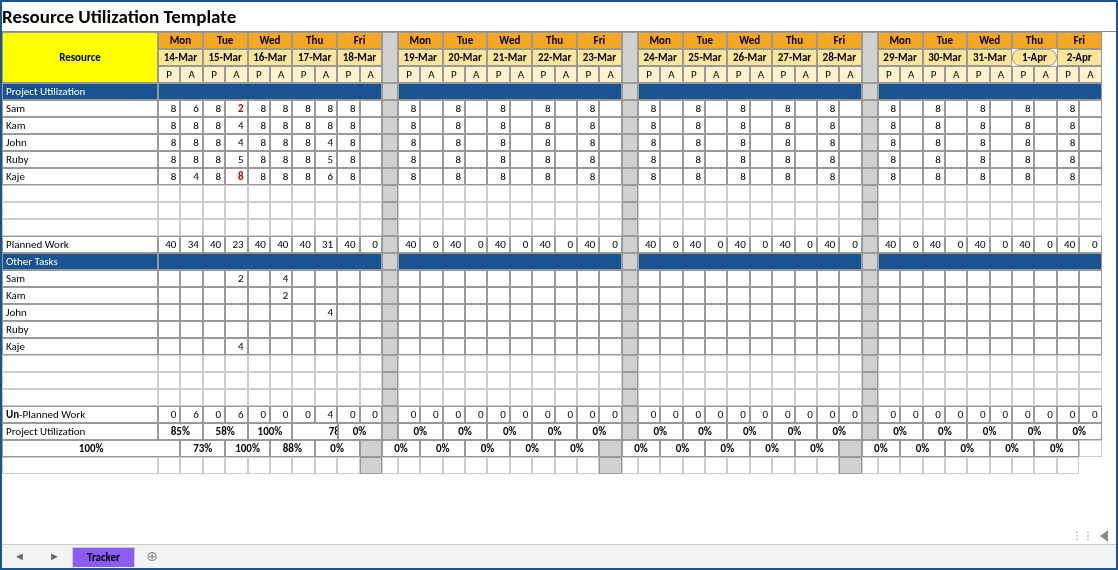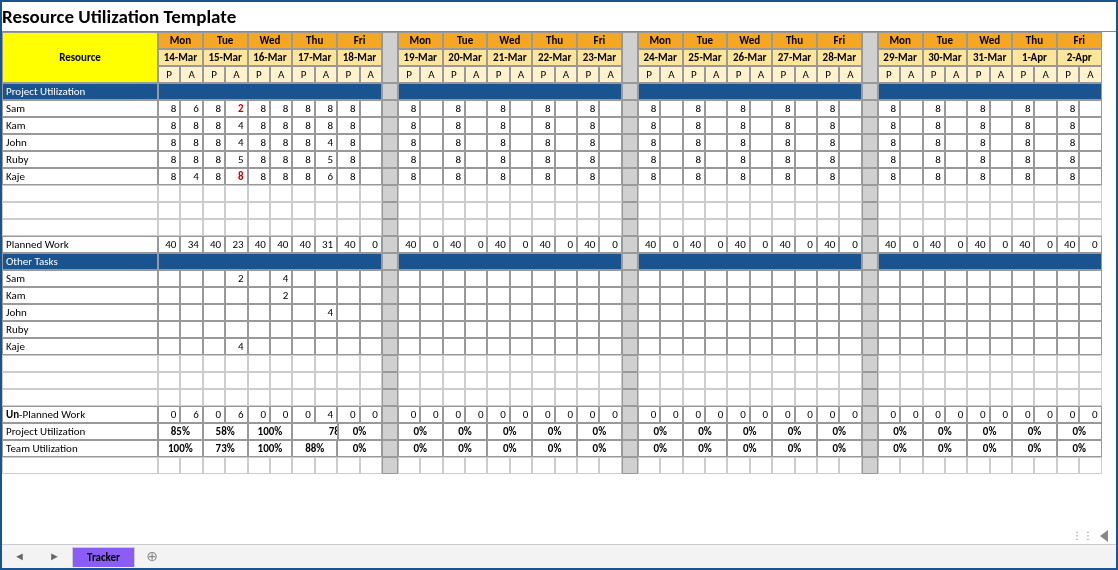--- a/index.html
+++ b/index.html
@@ -67,21 +67,21 @@
     <div class="cell date-hdr" style="grid-column: span 2;">22-Mar</div>
     <div class="cell date-hdr" style="grid-column: span 2;">23-Mar</div>
     <div class="cell date-hdr" style="grid-column: span 2;">24-Mar</div>
     <div class="cell date-hdr" style="grid-column: span 2;">25-Mar</div>
     <div class="cell date-hdr" style="grid-column: span 2;">26-Mar</div>
     <div class="cell date-hdr" style="grid-column: span 2;">27-Mar</div>
     <div class="cell date-hdr" style="grid-column: span 2;">28-Mar</div>
     <div class="cell date-hdr" style="grid-column: span 2;">29-Mar</div>
     <div class="cell date-hdr" style="grid-column: span 2;">30-Mar</div>
     <div class="cell date-hdr" style="grid-column: span 2;">31-Mar</div>
-    <div class="cell date-hdr" style="grid-column: span 2;">1-Apr</div>
+    <div class="cell date-hdr" style="grid-column: span 2; border-radius: 8px;">1-Apr</div>
     <div class="cell date-hdr" style="grid-column: span 2;">2-Apr</div>
     <div class="cell pa-hdr" style="grid-column: span 1;">P</div>
     <div class="cell pa-hdr" style="grid-column: span 1;">A</div>
     <div class="cell pa-hdr" style="grid-column: span 1;">P</div>
     <div class="cell pa-hdr" style="grid-column: span 1;">A</div>
     <div class="cell pa-hdr" style="grid-column: span 1;">P</div>
     <div class="cell pa-hdr" style="grid-column: span 1;">A</div>
     <div class="cell pa-hdr" style="grid-column: span 1;">P</div>
     <div class="cell pa-hdr" style="grid-column: span 1;">A</div>
     <div class="cell pa-hdr" style="grid-column: span 1;">P</div>
@@ -941,21 +941,20 @@
     <div class="cell bold" style="grid-column: span 2;">0%</div>
     <div class="cell bold" style="grid-column: span 2;">0%</div>
     <div class="cell bold" style="grid-column: span 2;">0%</div>
     <div class="cell bold" style="grid-column: span 2;">0%</div>
     <div class="cell gap" style="grid-column: span 1;"></div>
     <div class="cell bold" style="grid-column: span 2;">0%</div>
     <div class="cell bold" style="grid-column: span 2;">0%</div>
     <div class="cell bold" style="grid-column: span 2;">0%</div>
     <div class="cell bold" style="grid-column: span 2;">0%</div>
     <div class="cell bold" style="grid-column: span 2;">0%</div>
-    <div class="cell left" style="grid-column: span 1;">Team Utilization</div>
     <div class="cell bold" style="grid-column: span 2;">100%</div>
     <div class="cell bold" style="grid-column: span 2;">73%</div>
     <div class="cell bold" style="grid-column: span 2;">100%</div>
     <div class="cell bold" style="grid-column: span 2;">88%</div>
     <div class="cell bold" style="grid-column: span 2;">0%</div>
     <div class="cell gap" style="grid-column: span 1;"></div>
     <div class="cell bold" style="grid-column: span 2;">0%</div>
     <div class="cell bold" style="grid-column: span 2;">0%</div>
     <div class="cell bold" style="grid-column: span 2;">0%</div>
     <div class="cell bold" style="grid-column: span 2;">0%</div>

